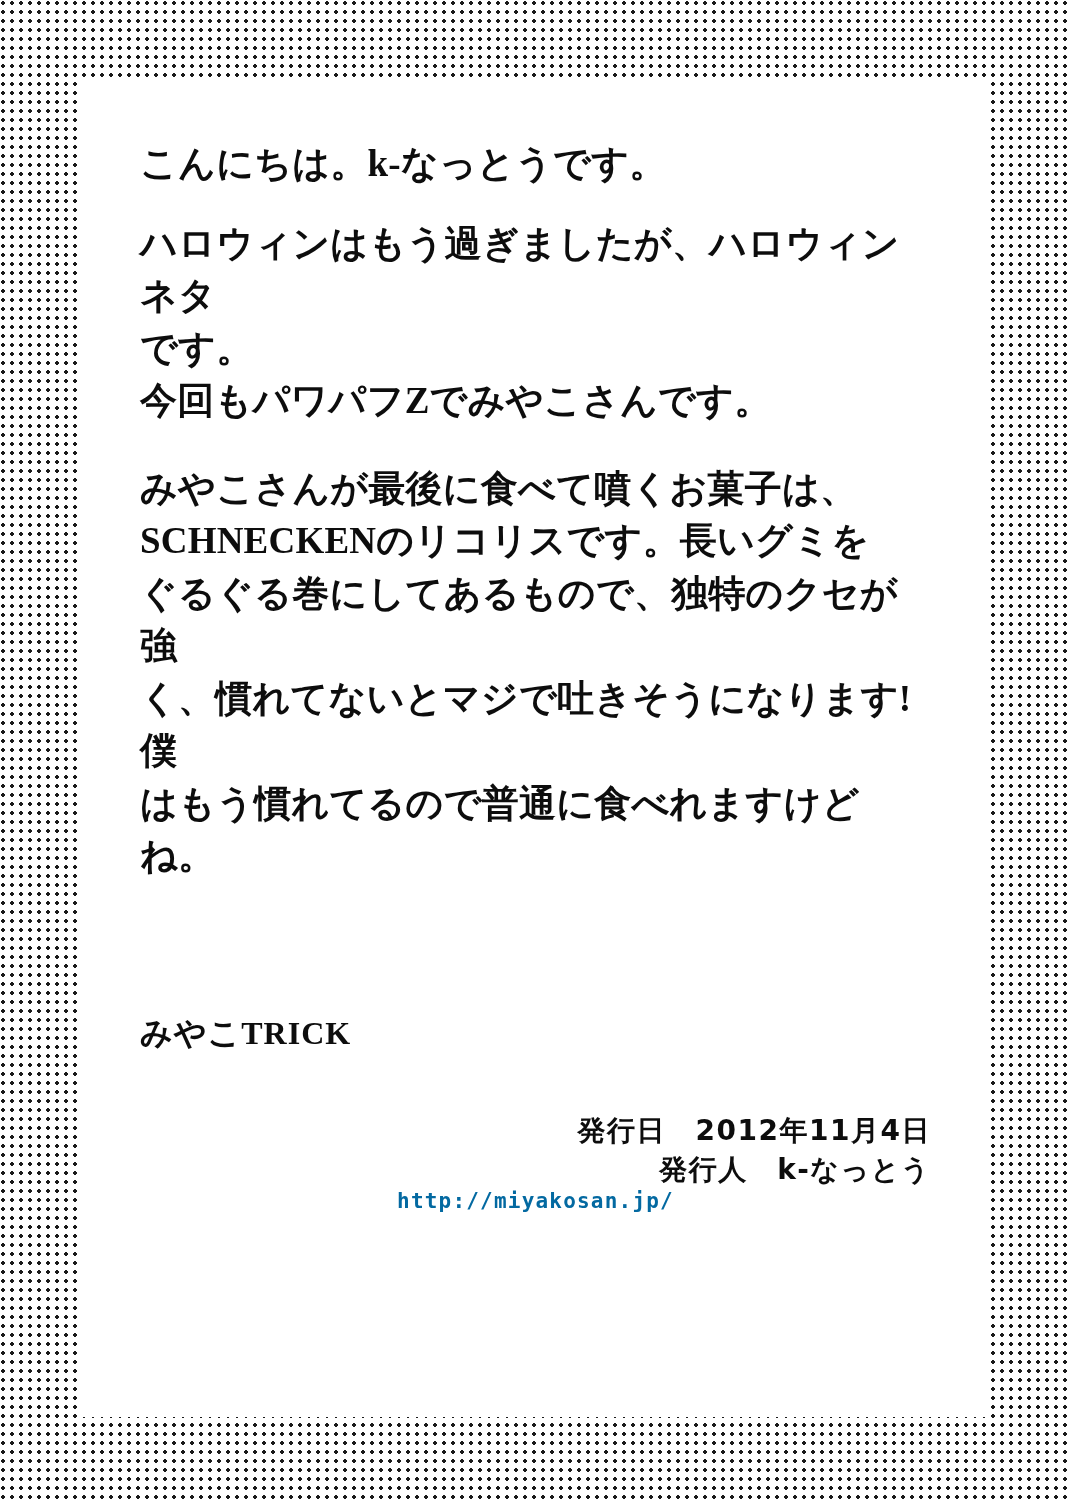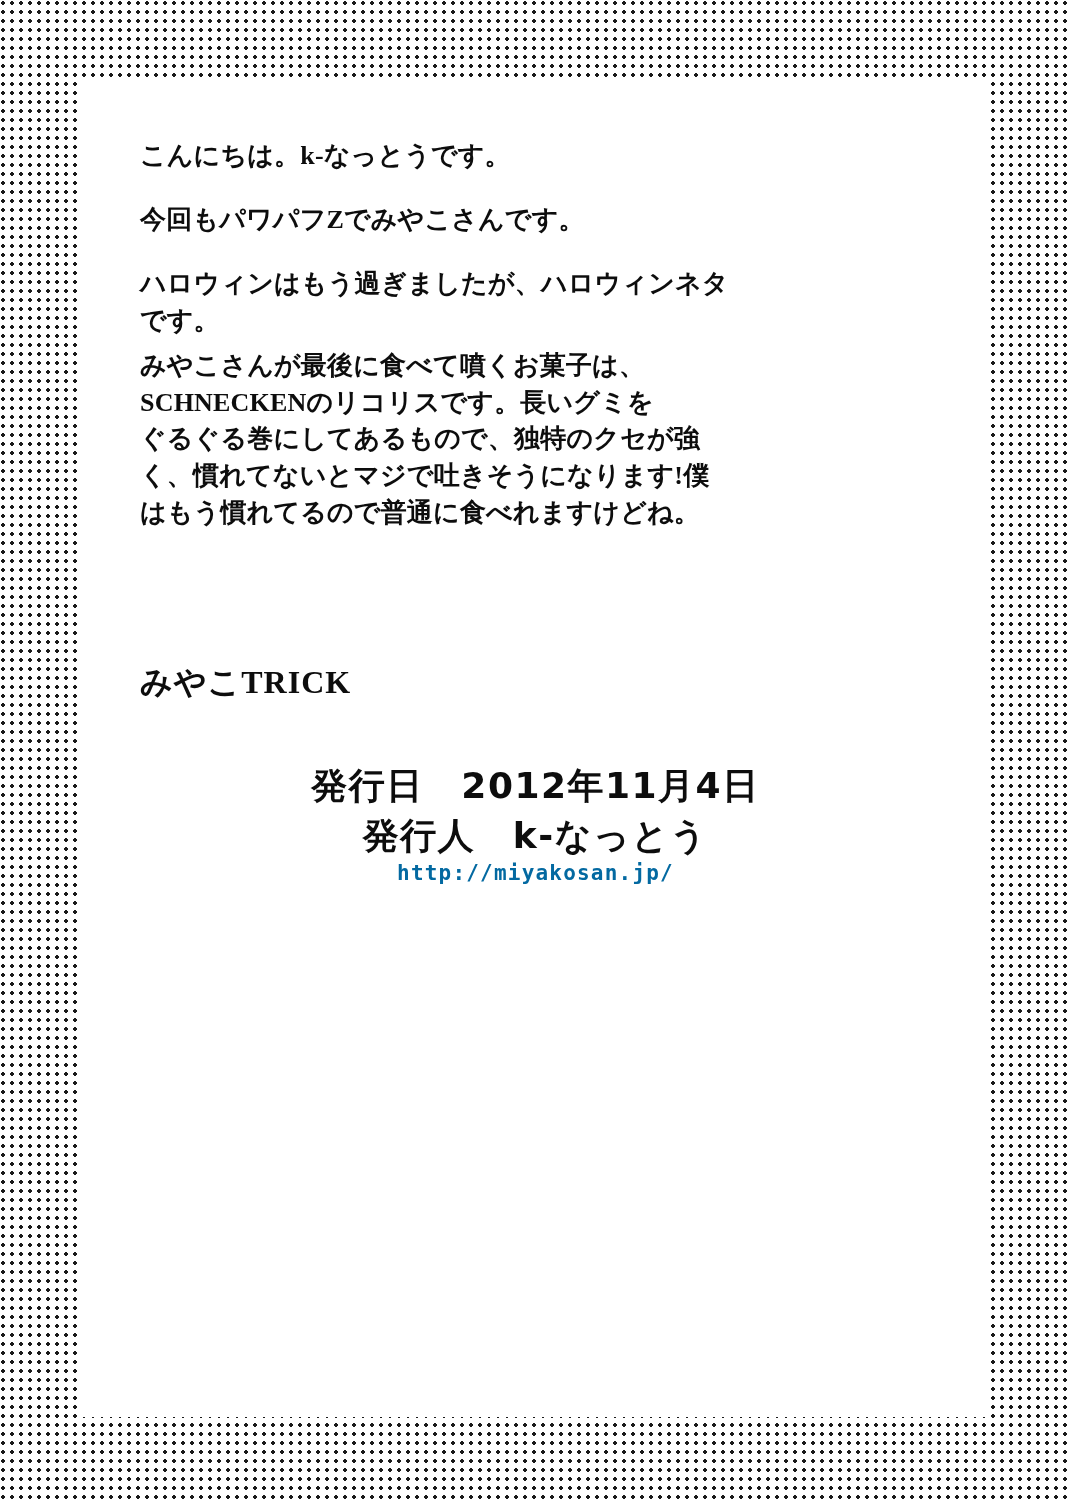--- a/index.html
+++ b/index.html
@@ -41,21 +41,21 @@
     top: 80px;
     right: 78px;
     bottom: 82px;
     padding: 58px 60px 0 62px;
     box-sizing: border-box;
   }
 
   .para {
     font-family: "Liberation Serif", serif;
     font-weight: bold;
-    font-size: 26px;
+    font-size: 37px;
     line-height: 1.42;
     letter-spacing: 0.2px;
     color: #0d0d0d;
     margin: 0 0 27px 0;
     white-space: pre-wrap;
   }
   .para.block {
   }
   .para.tight {
     margin-bottom: 0;
@@ -74,49 +74,50 @@
     color: #0d0d0d;
   }
 
   .colophon {
     margin-top: 56px;
     text-align: center;
   }
   .colo-line {
     font-family: "DejaVu Sans", sans-serif;
     font-weight: bold;
-    font-size: 36px;
+    font-size: 28px;
     line-height: 1.38;
     letter-spacing: 1.5px;
     color: #0d0d0d;
     white-space: pre;
+    text-align: right;
   }
   .colo-url {
     font-family: "DejaVu Sans Mono", monospace;
     font-weight: bold;
     font-size: 21px;
     letter-spacing: 1.2px;
     color: #0369a1;
   }
 </style>
 </head>
 <body>
 
 <div id="page">
   <div id="inner-white"></div>
 </div>
 
 <div id="content">
 
   <p class="para">こんにちは。k-なっとうです。</p>
 
-  <p class="para">今回もパワパフZでみやこさんです。</p>
-
   <p class="para tight">ハロウィンはもう過ぎましたが、ハロウィンネタ
 です。</p>
+
+  <p class="para">今回もパワパフZでみやこさんです。</p>
   <div id="gap-1"></div>
   <p class="para block">みやこさんが最後に食べて噴くお菓子は、
 SCHNECKENのリコリスです。長いグミを
 ぐるぐる巻にしてあるもので、独特のクセが強
 く、慣れてないとマジで吐きそうになります!僕
 はもう慣れてるので普通に食べれますけどね。</p>
 
   <div id="gap-2"></div>
 
   <div class="title">みやこTRICK</div>

